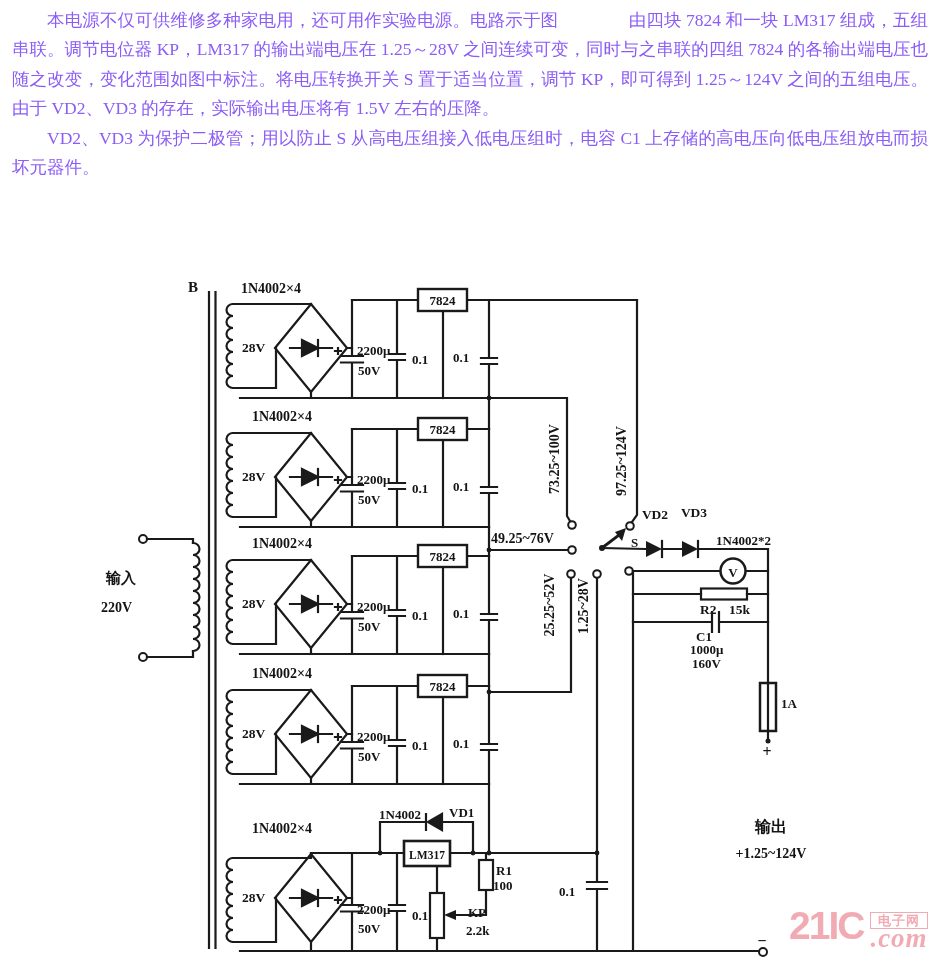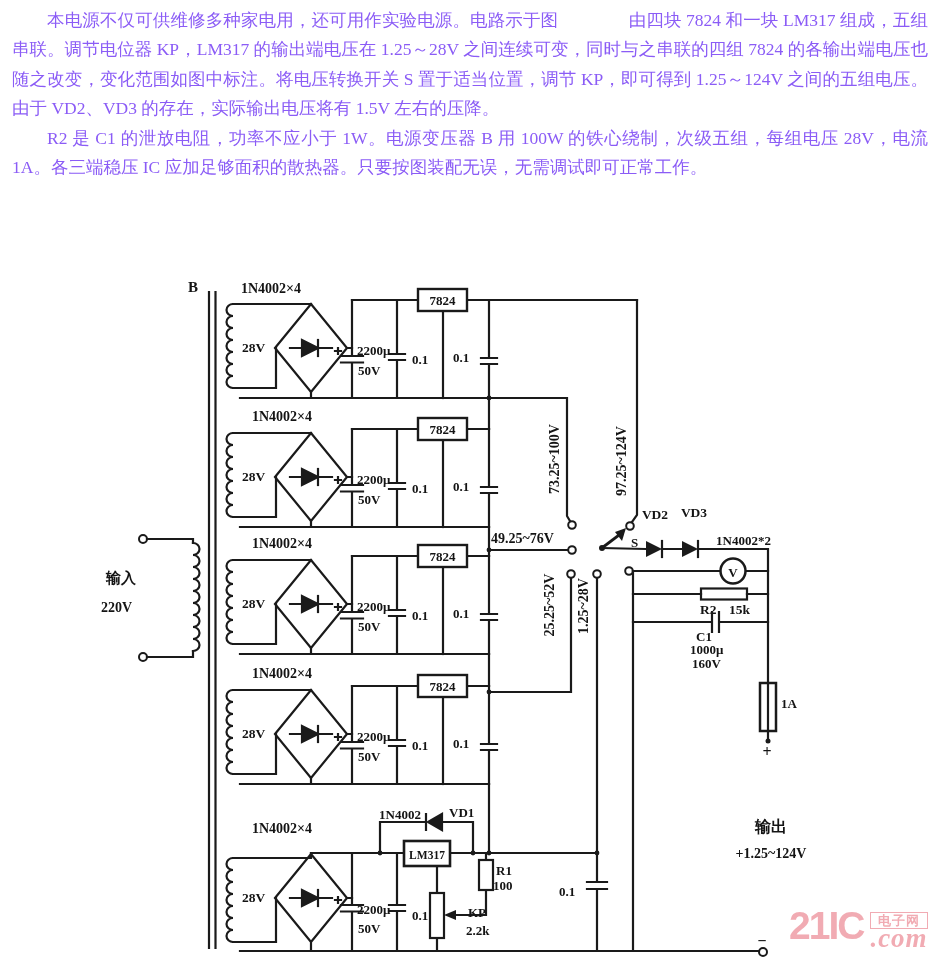--- a/index.html
+++ b/index.html
@@ -38,21 +38,21 @@
     font-family:"Liberation Serif", serif;
     font-style:italic;font-weight:bold;font-size:27px;line-height:18px;
     margin-top:0px;letter-spacing:1px;
   }
 </style>
 </head>
 <body>
 
 <div class="textblock">
   <p>本电源不仅可供维修多种家电用，还可用作实验电源。电路示于图　　　　由四块 7824 和一块 LM317 组成，五组串联。调节电位器 KP，LM317 的输出端电压在 1.25～28V 之间连续可变，同时与之串联的四组 7824 的各输出端电压也随之改变，变化范围如图中标注。将电压转换开关 S 置于适当位置，调节 KP，即可得到 1.25～124V 之间的五组电压。由于 VD2、VD3 的存在，实际输出电压将有 1.5V 左右的压降。</p>
-  <p>R2 是 C1 的泄放电阻，功率不应小于 1W。电源变压器 B 用 100W 的铁心绕制，次级五组，每组电压 28V，电流 1A。各三端稳压 IC 应加足够面积的散热器。只要按图装配无误，无需调试即可正常工作。</p>
+  <p>VD2、VD3 为保护二极管；用以防止 S 从高电压组接入低电压组时，电容 C1 上存储的高电压向低电压组放电而损坏元器件。</p>
 </div>
 
 <svg width="932" height="963" viewBox="0 0 932 963" stroke="#1a1a1a" stroke-width="2.2" fill="none" stroke-linecap="square">
 
   <defs>
 
     <g id="grp">
       <path d="M233,304 a6.5,6 0 0 0 0,12 a6.5,6 0 0 0 0,12 a6.5,6 0 0 0 0,12 a6.5,6 0 0 0 0,12 a6.5,6 0 0 0 0,12 a6.5,6 0 0 0 0,12 a6.5,6 0 0 0 0,12"></path>
       <path d="M233,304 H311 M233,388 H276 V348"></path>
       <path d="M275,348 L311,304 L347,348 L311,392 Z"></path>

